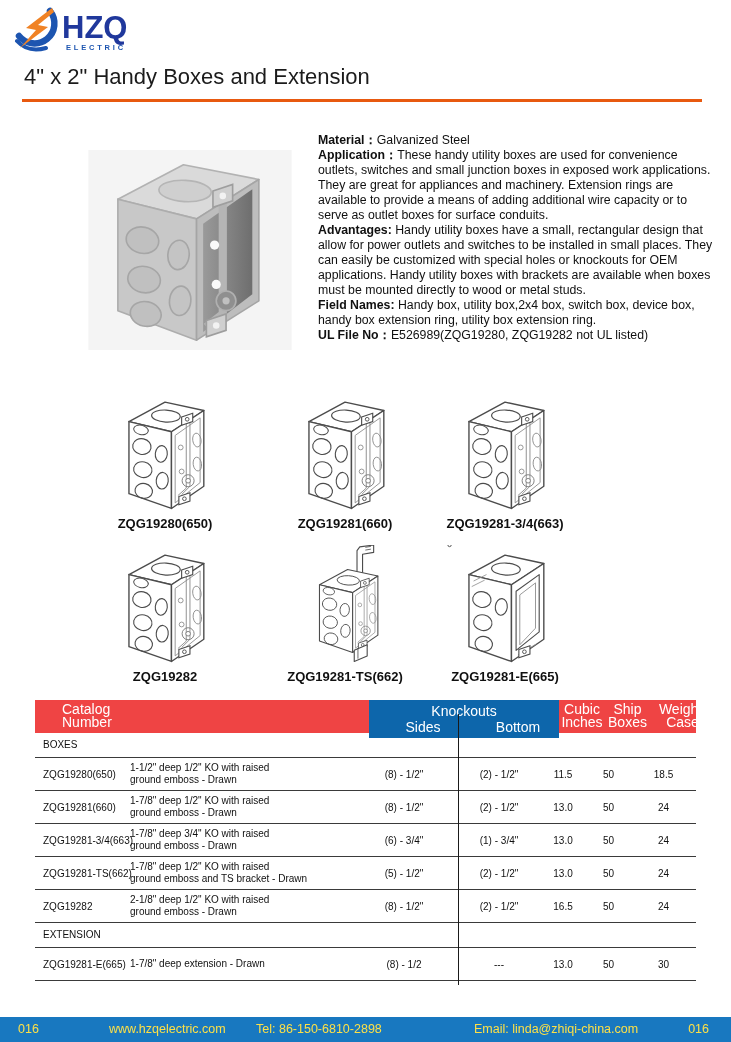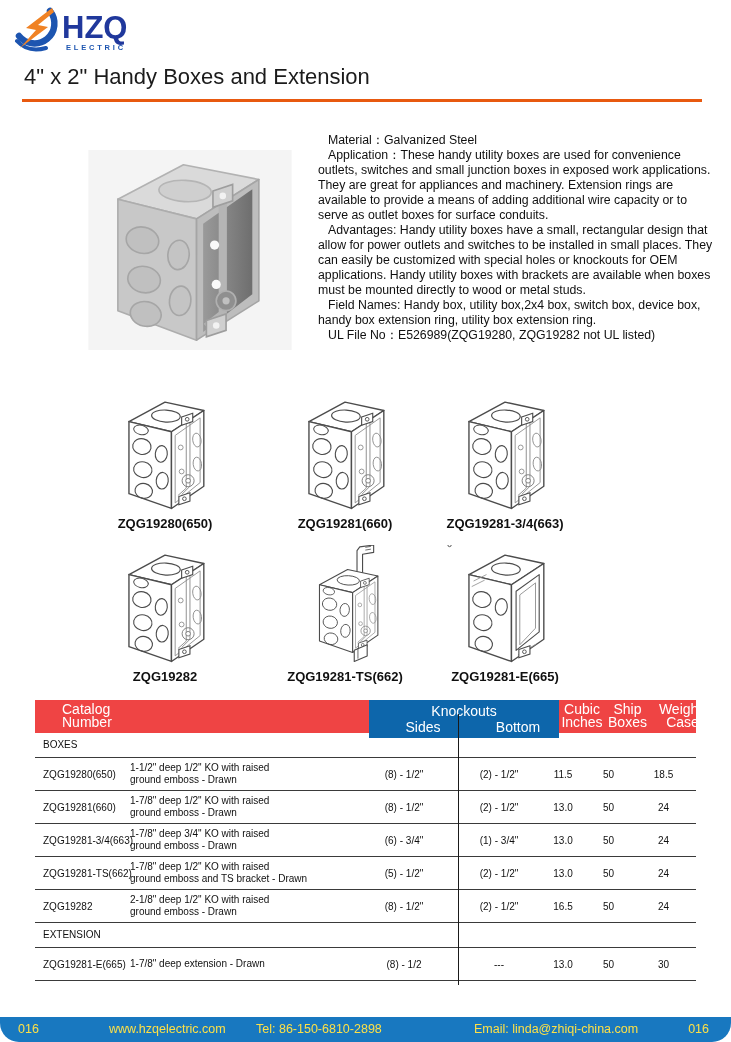--- a/index.html
+++ b/index.html
@@ -1,33 +1,33 @@
 <!DOCTYPE html>
 <html><head>
 <meta charset="utf-8">
 <style>
   html,body{margin:0;padding:0;background:#fff;}
   .page{position:relative;width:731px;height:1042px;background:#fff;overflow:hidden;
-        font-family:"Liberation Sans",sans-serif;color:#111;border-radius:19px;}
+        font-family:"Liberation Sans",sans-serif;color:#111;}
 
   
   .banner{position:absolute;left:140px;top:0;width:591px;height:48px;background:#1878c0;
           display:flex;align-items:center;justify-content:flex-end;padding-right:30px;box-sizing:border-box;}
   .banner-title{color:#fff;font-size:27px;font-weight:bold;letter-spacing:.2px;}
   .logo{position:absolute;left:6px;top:1px;}
 
   
   .page-title{position:absolute;left:24px;top:64px;font-size:22px;color:#1b1b1b;}
   .title-rule{position:absolute;left:22px;top:99px;width:680px;height:3px;background:#e8590f;}
 
   
   .photo{position:absolute;left:88px;top:150px;width:204px;height:200px;}
   .info{position:absolute;left:318px;top:133px;width:400px;font-size:12.3px;line-height:15px;color:#101010;}
   .info p{margin:0;}
-  .info b{font-weight:normal;margin-left:10px;}
+  .info b{font-weight:bold;}
 
   
   .product{position:absolute;width:160px;text-align:center;}
   .product svg{width:122px;height:122px;display:block;margin:0 auto;}
   .product-label{font-size:13px;font-weight:bold;color:#101010;margin-top:2px;white-space:nowrap;}
   .p-r1{top:392px;} .p-r2{top:545px;}
   .p-c1{left:85px;} .p-c2{left:265px;} .p-c3{left:425px;}
 
   
   .spec-table{position:absolute;left:35px;top:700px;width:661px;font-size:10px;color:#101010;}

